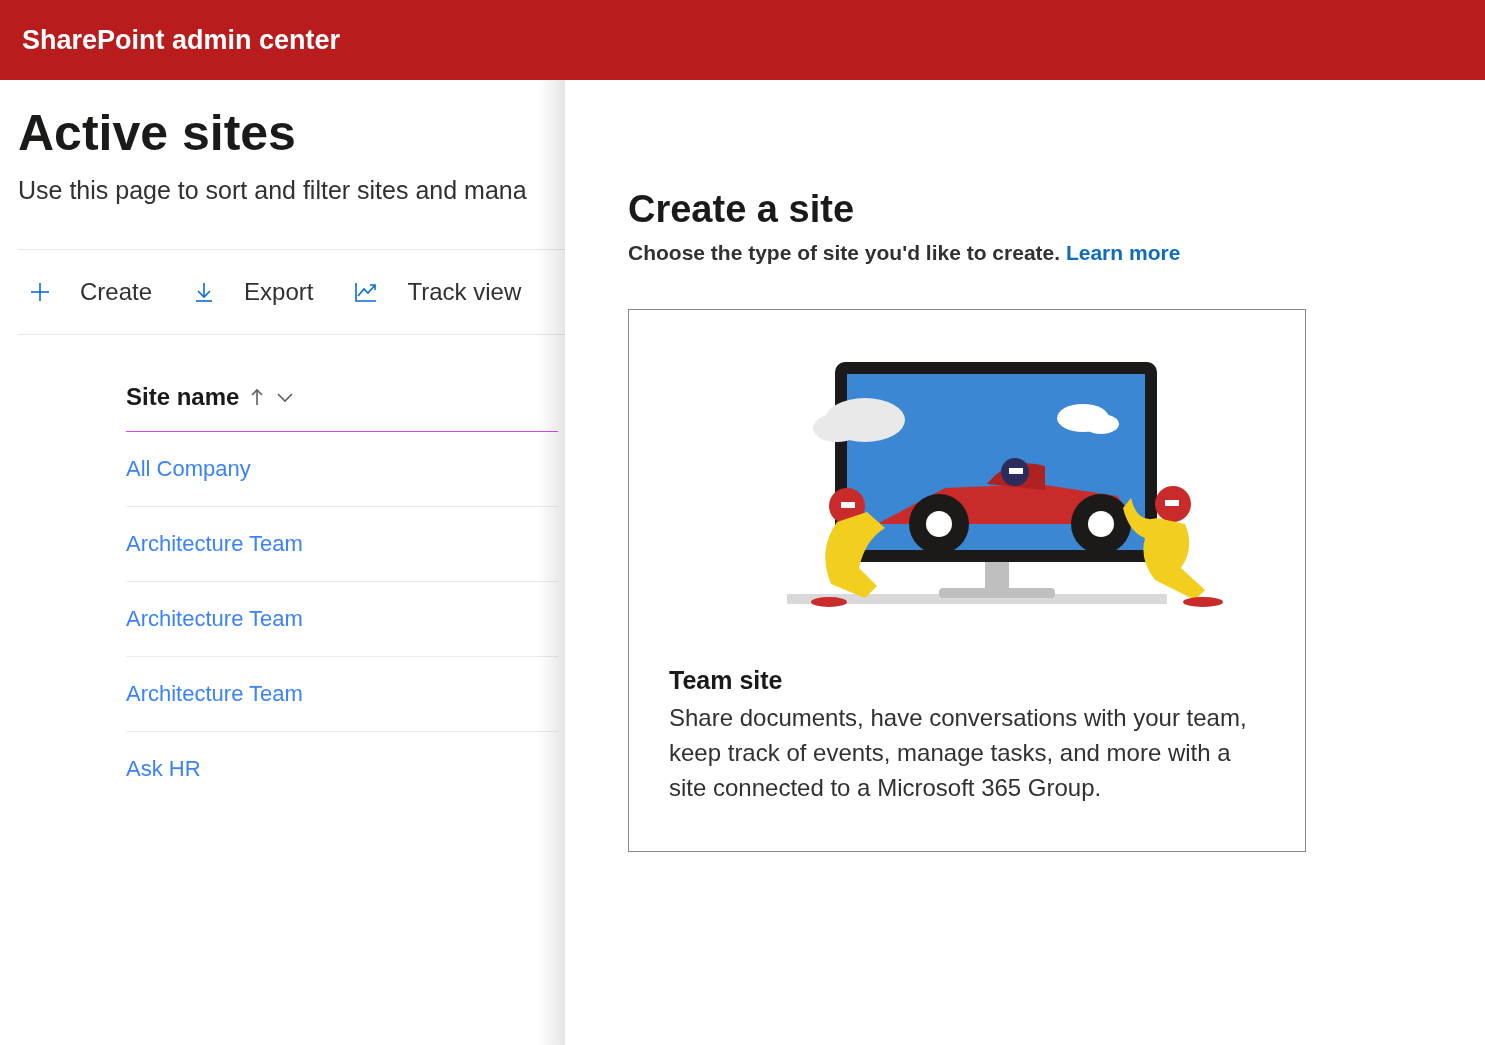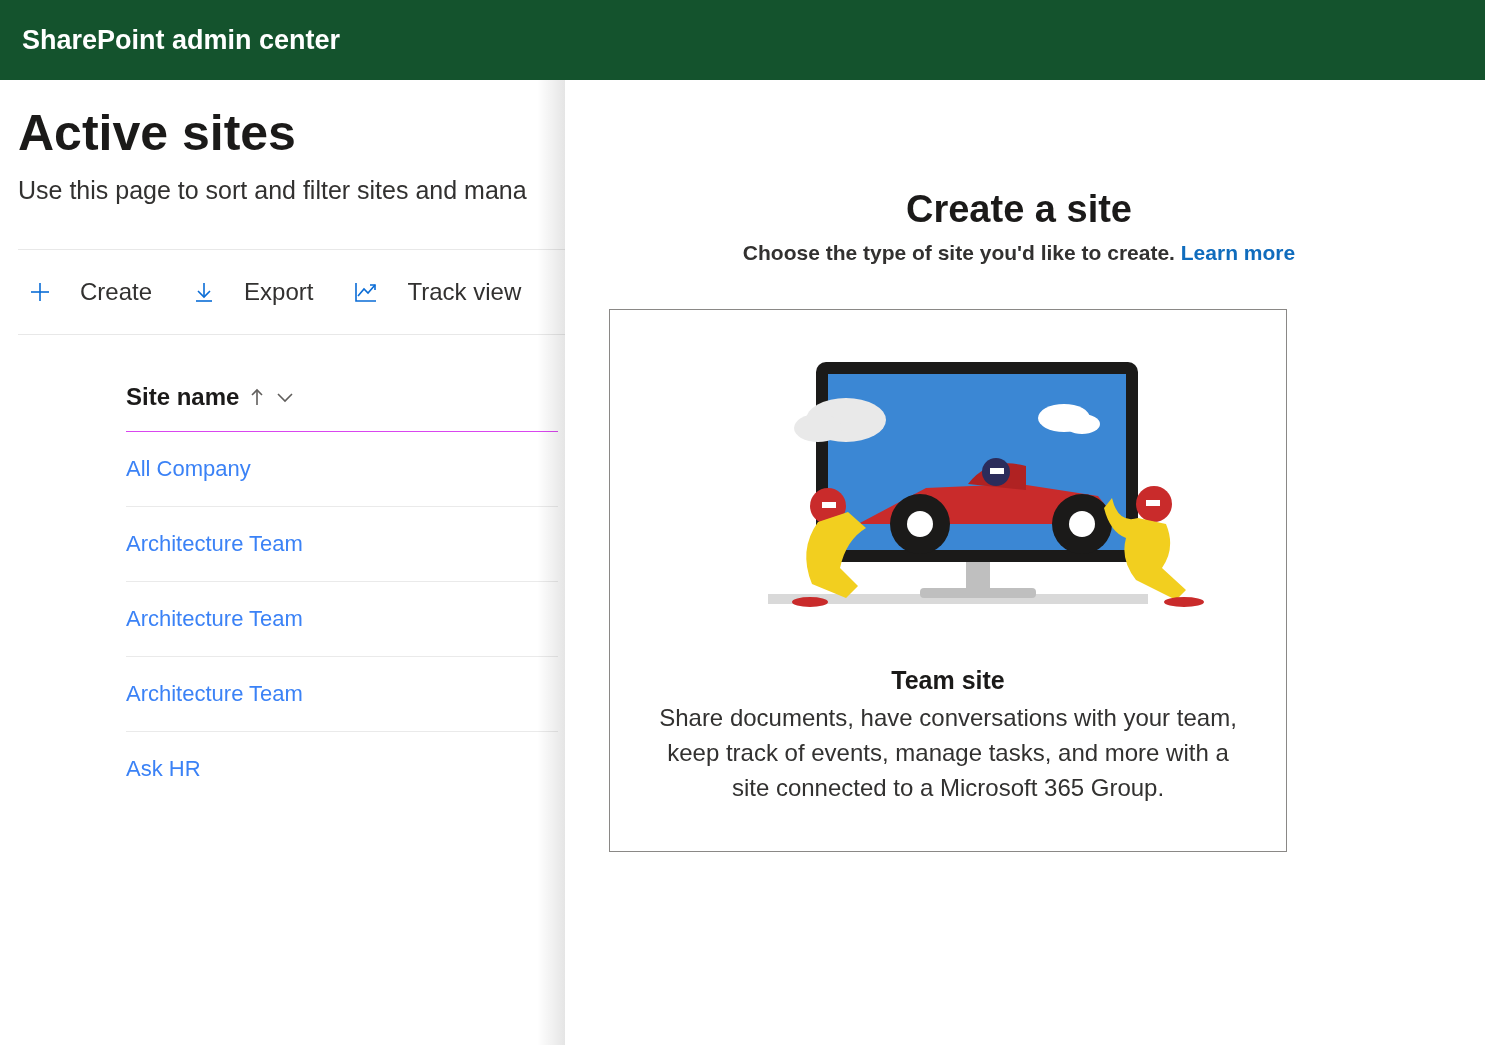--- a/index.html
+++ b/index.html
@@ -6,21 +6,21 @@
   body {
     font-family: "Segoe UI", -apple-system, BlinkMacSystemFont, sans-serif;
     background: #ffffff;
     color: #1b1a19;
     width: 1485px;
     height: 1045px;
     overflow: hidden;
     position: relative;
   }
   .header-bar {
-    background: #14532d;
+    background: #b91c1c;
     color: #ffffff;
     height: 80px;
     display: flex;
     align-items: center;
     padding: 0 22px;
     font-size: 27px;
     font-weight: 600;
   }
   .page-body {
     padding: 24px 18px 0 18px;
@@ -96,22 +96,21 @@
   .row:last-child { border-bottom: none; }
 
   
   .panel {
     position: absolute;
     top: 80px;
     right: 0;
     bottom: 0;
     width: 920px;
     background: #ffffff;
-    padding: 108px 56px 0 44px;
-    text-align: center;
+    padding: 108px 56px 0 63px;
   }
   .panel::before {
     content: "";
     position: absolute;
     left: -28px;
     top: 0;
     bottom: 0;
     width: 28px;
     background: linear-gradient(to right, rgba(0,0,0,0), rgba(0,0,0,0.10));
   }

